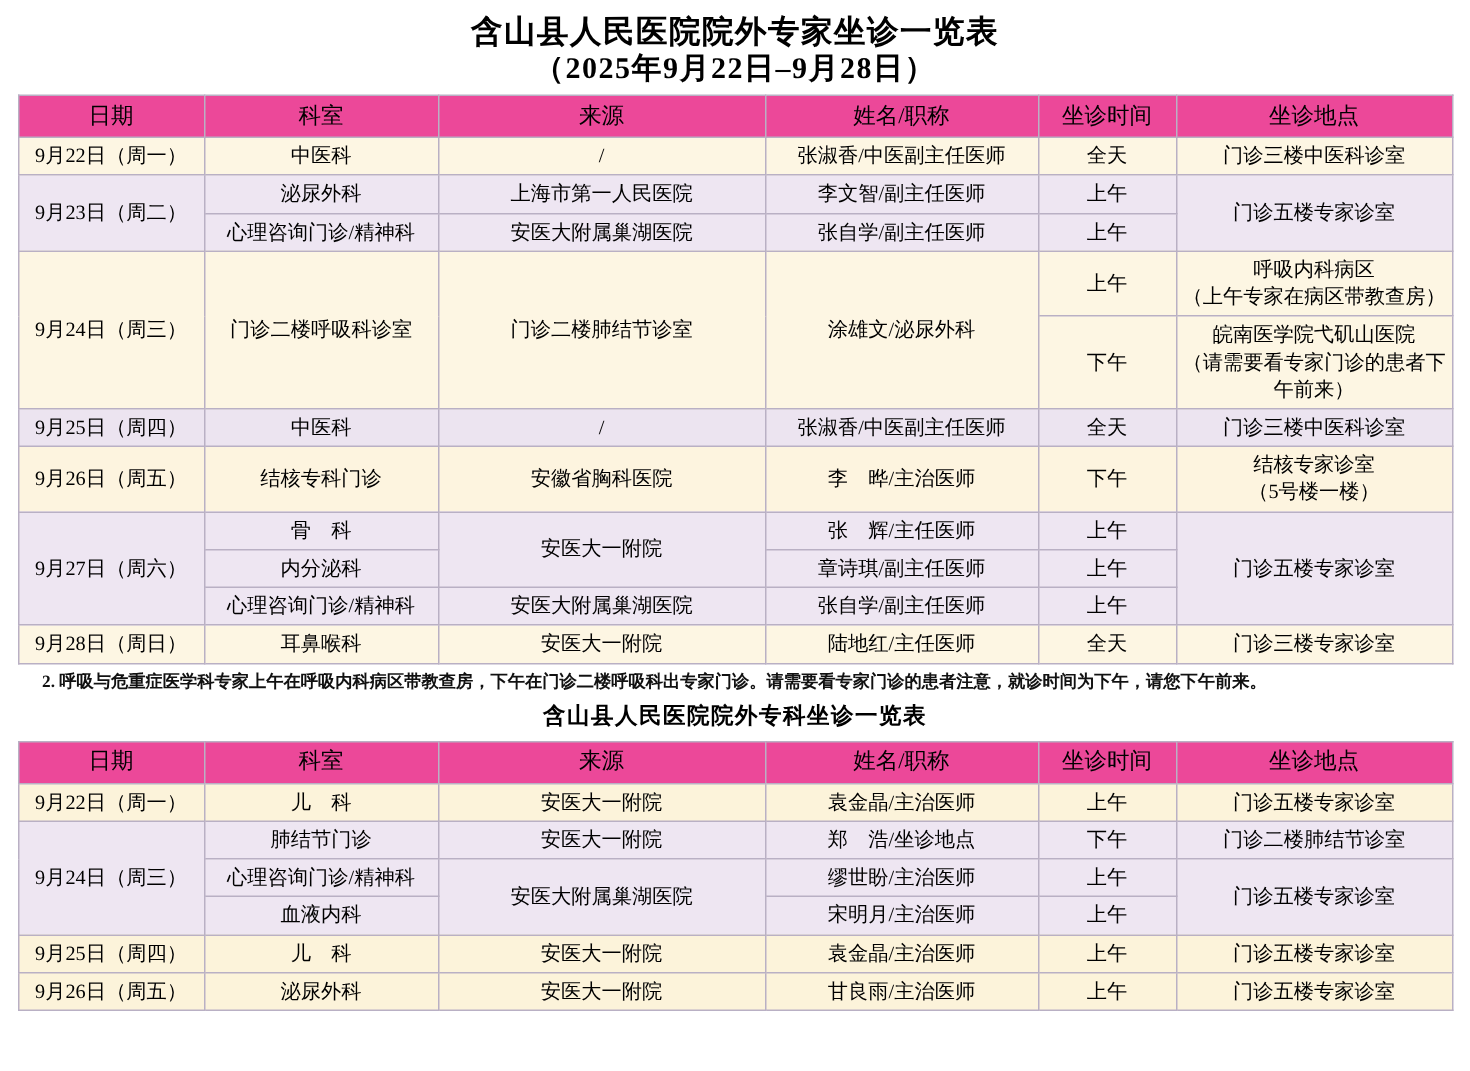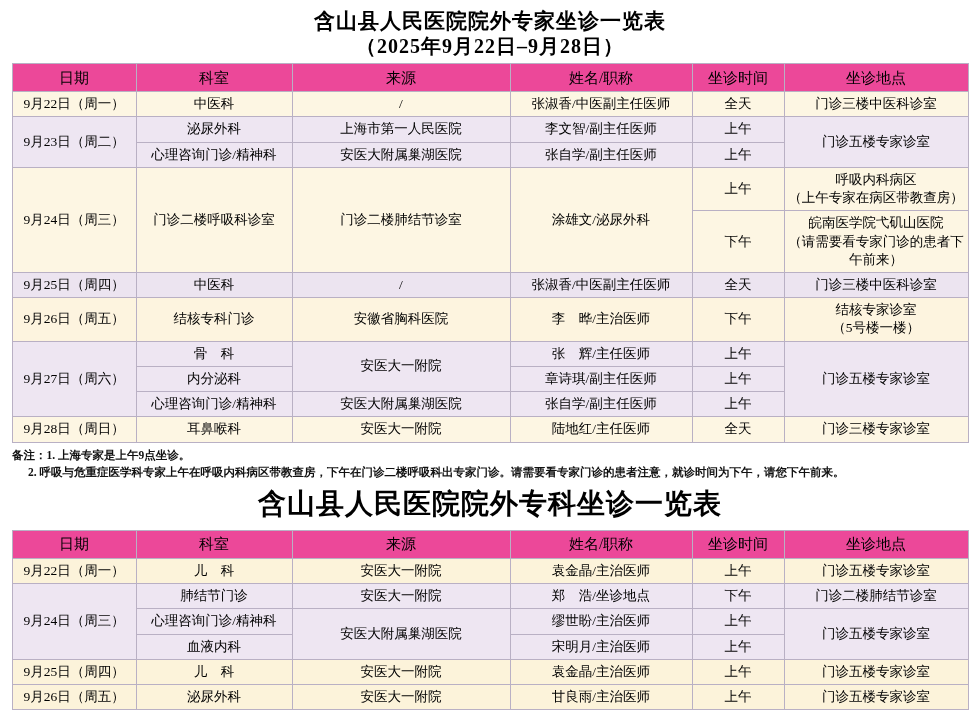--- a/index.html
+++ b/index.html
@@ -19,21 +19,21 @@
     font-size: 21px;
     letter-spacing: 1px;
     padding-top: 8px;
     line-height: 1.25;
   }
   .title1 .l2 { font-size: 20px; }
 
   .title2 {
     text-align: center;
     font-weight: bold;
-    font-size: 28px;
+    font-size: 15px;
     letter-spacing: 1px;
     padding: 4px 0 3px 0;
   }
 
   table.sched {
     border-collapse: collapse;
     width: 956px;
     margin: 4px auto 0 auto;
     table-layout: fixed;
   }
@@ -193,21 +193,20 @@
         <td>耳鼻喉科</td>
         <td>安医大一附院</td>
         <td>陆地红/主任医师</td>
         <td>全天</td>
         <td>门诊三楼专家诊室</td>
       </tr>
     </tbody>
   </table>
 
   <div class="small-note">
-    <span class="ln">备注：1. 上海专家是上午9点坐诊。</span>
     <span class="ln2">2. 呼吸与危重症医学科专家上午在呼吸内科病区带教查房，下午在门诊二楼呼吸科出专家门诊。请需要看专家门诊的患者注意，就诊时间为下午，请您下午前来。</span>
   </div>
 
   <div class="title2">含山县人民医院院外专科坐诊一览表</div>
 
   <table class="sched">
     <colgroup>
       <col class="c-date">
         <col class="c-dept">
         <col class="c-src">

